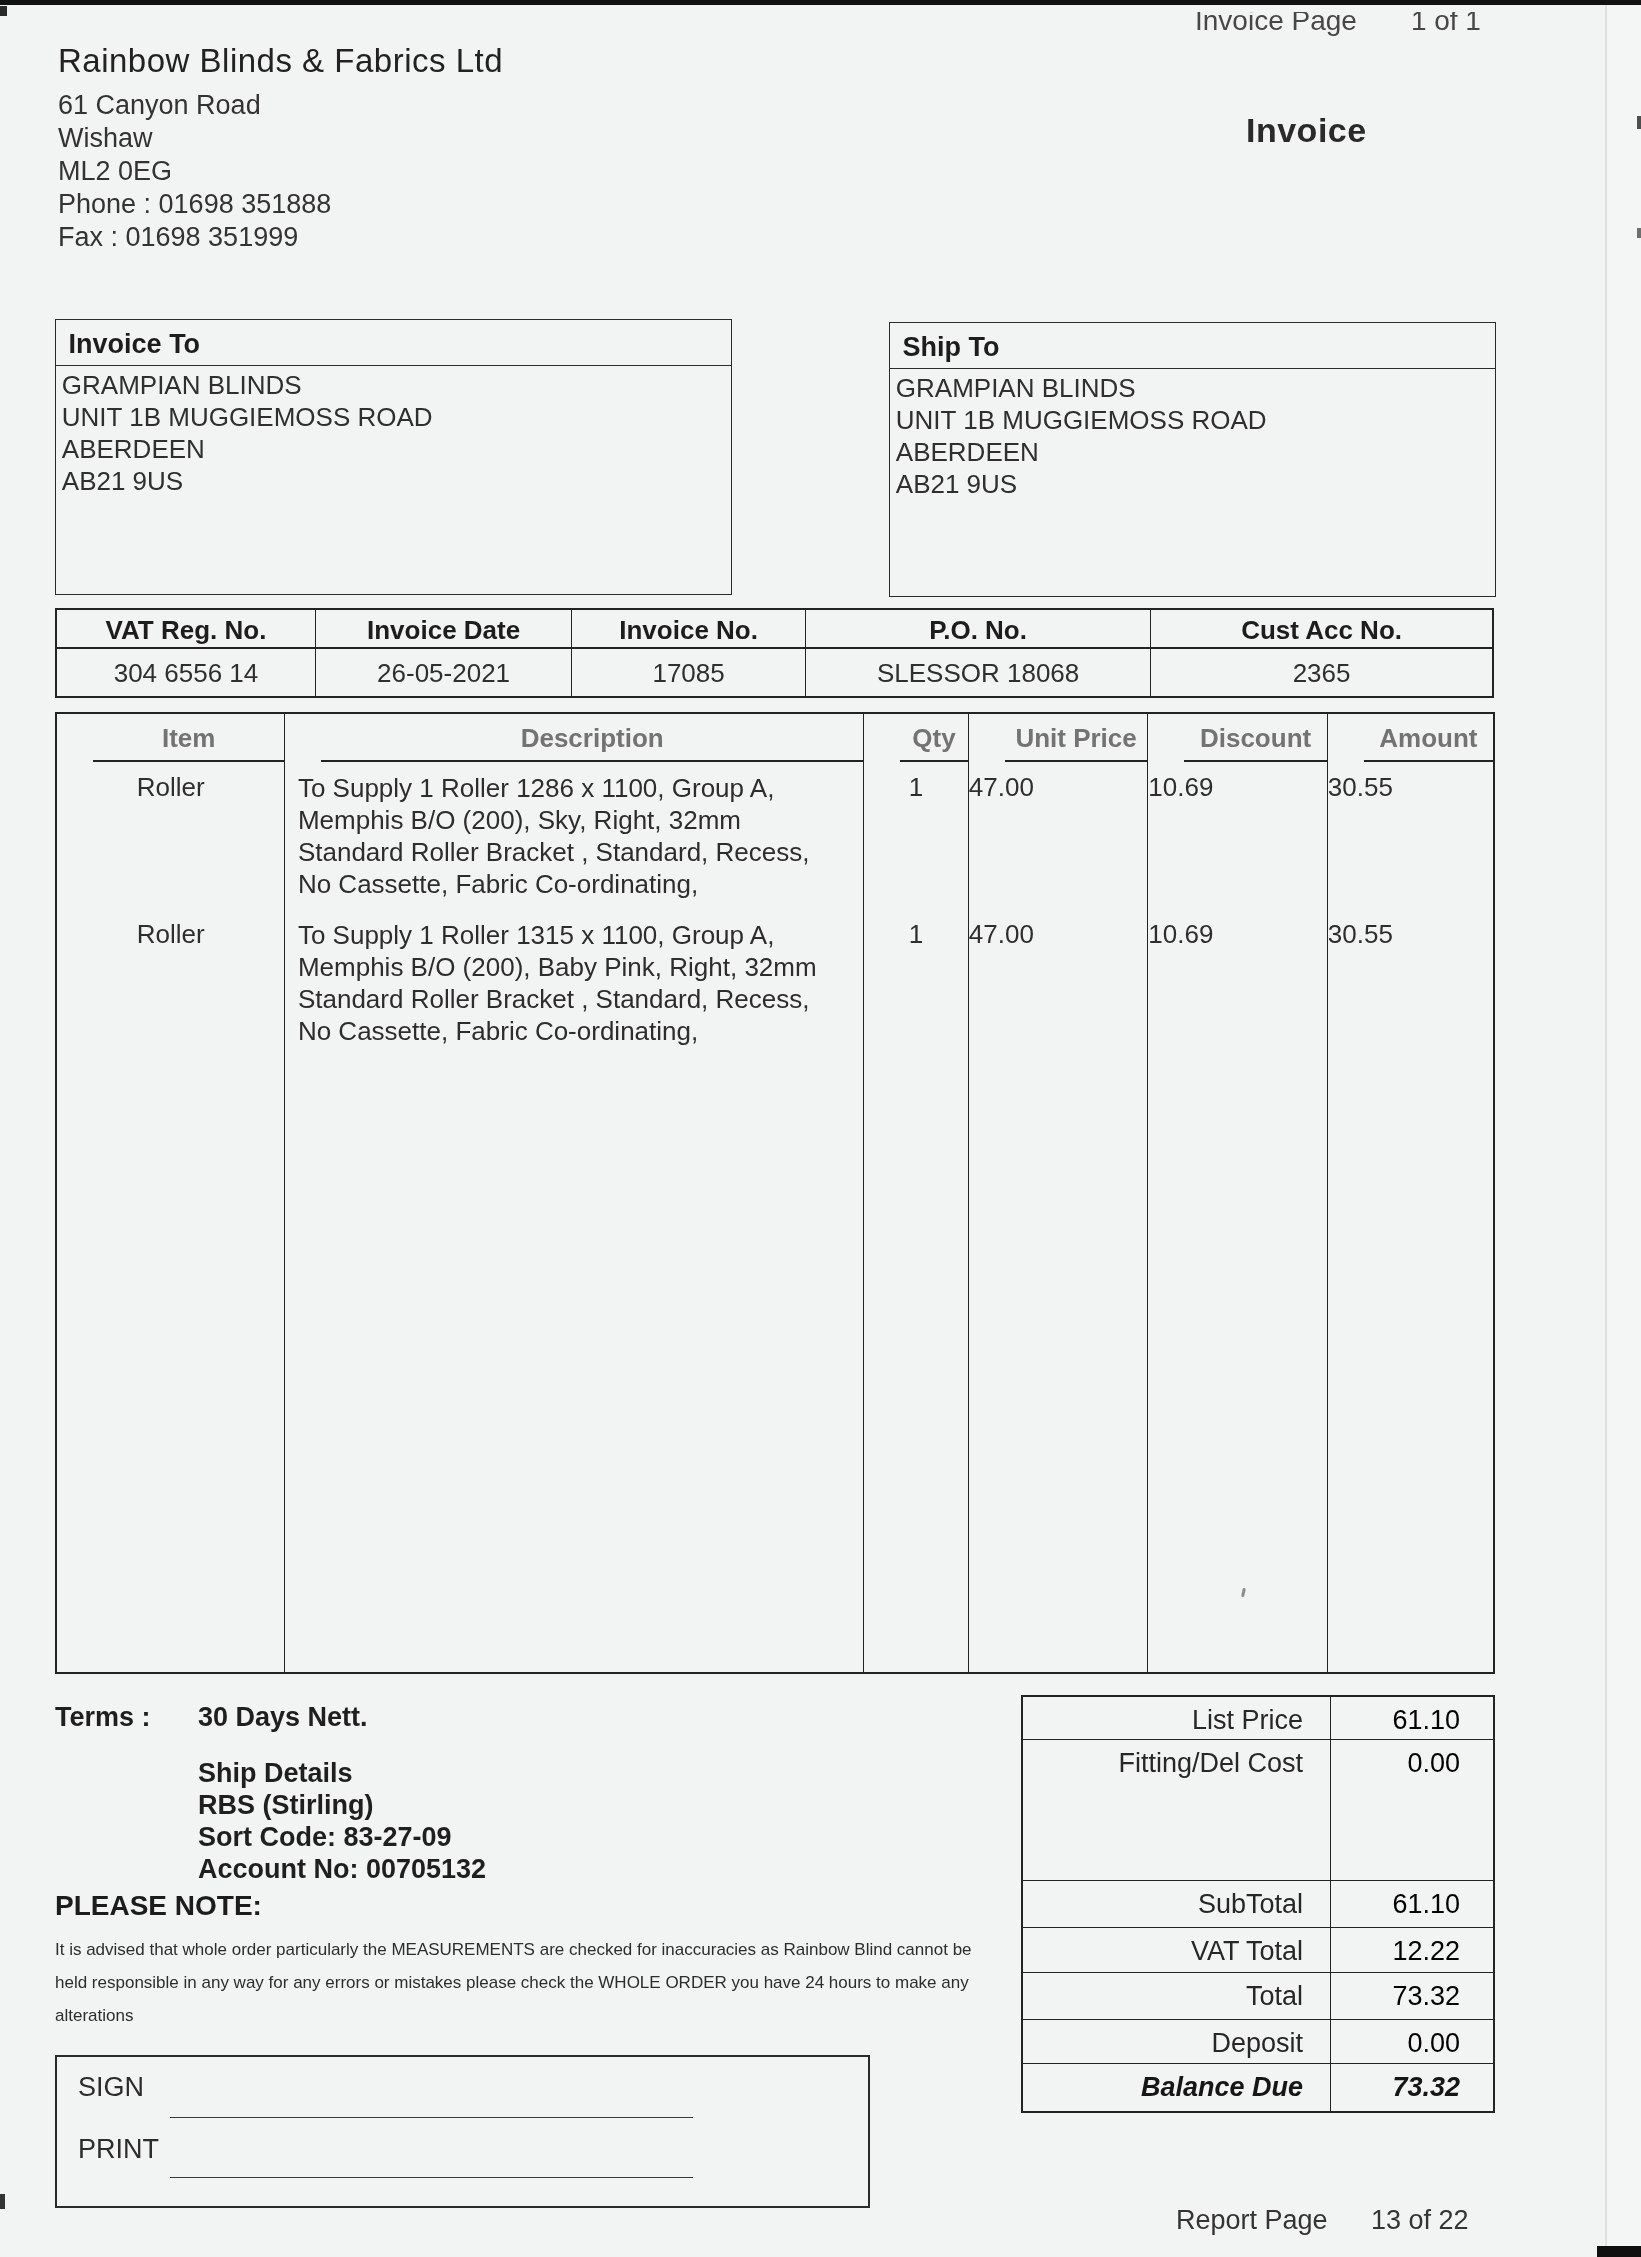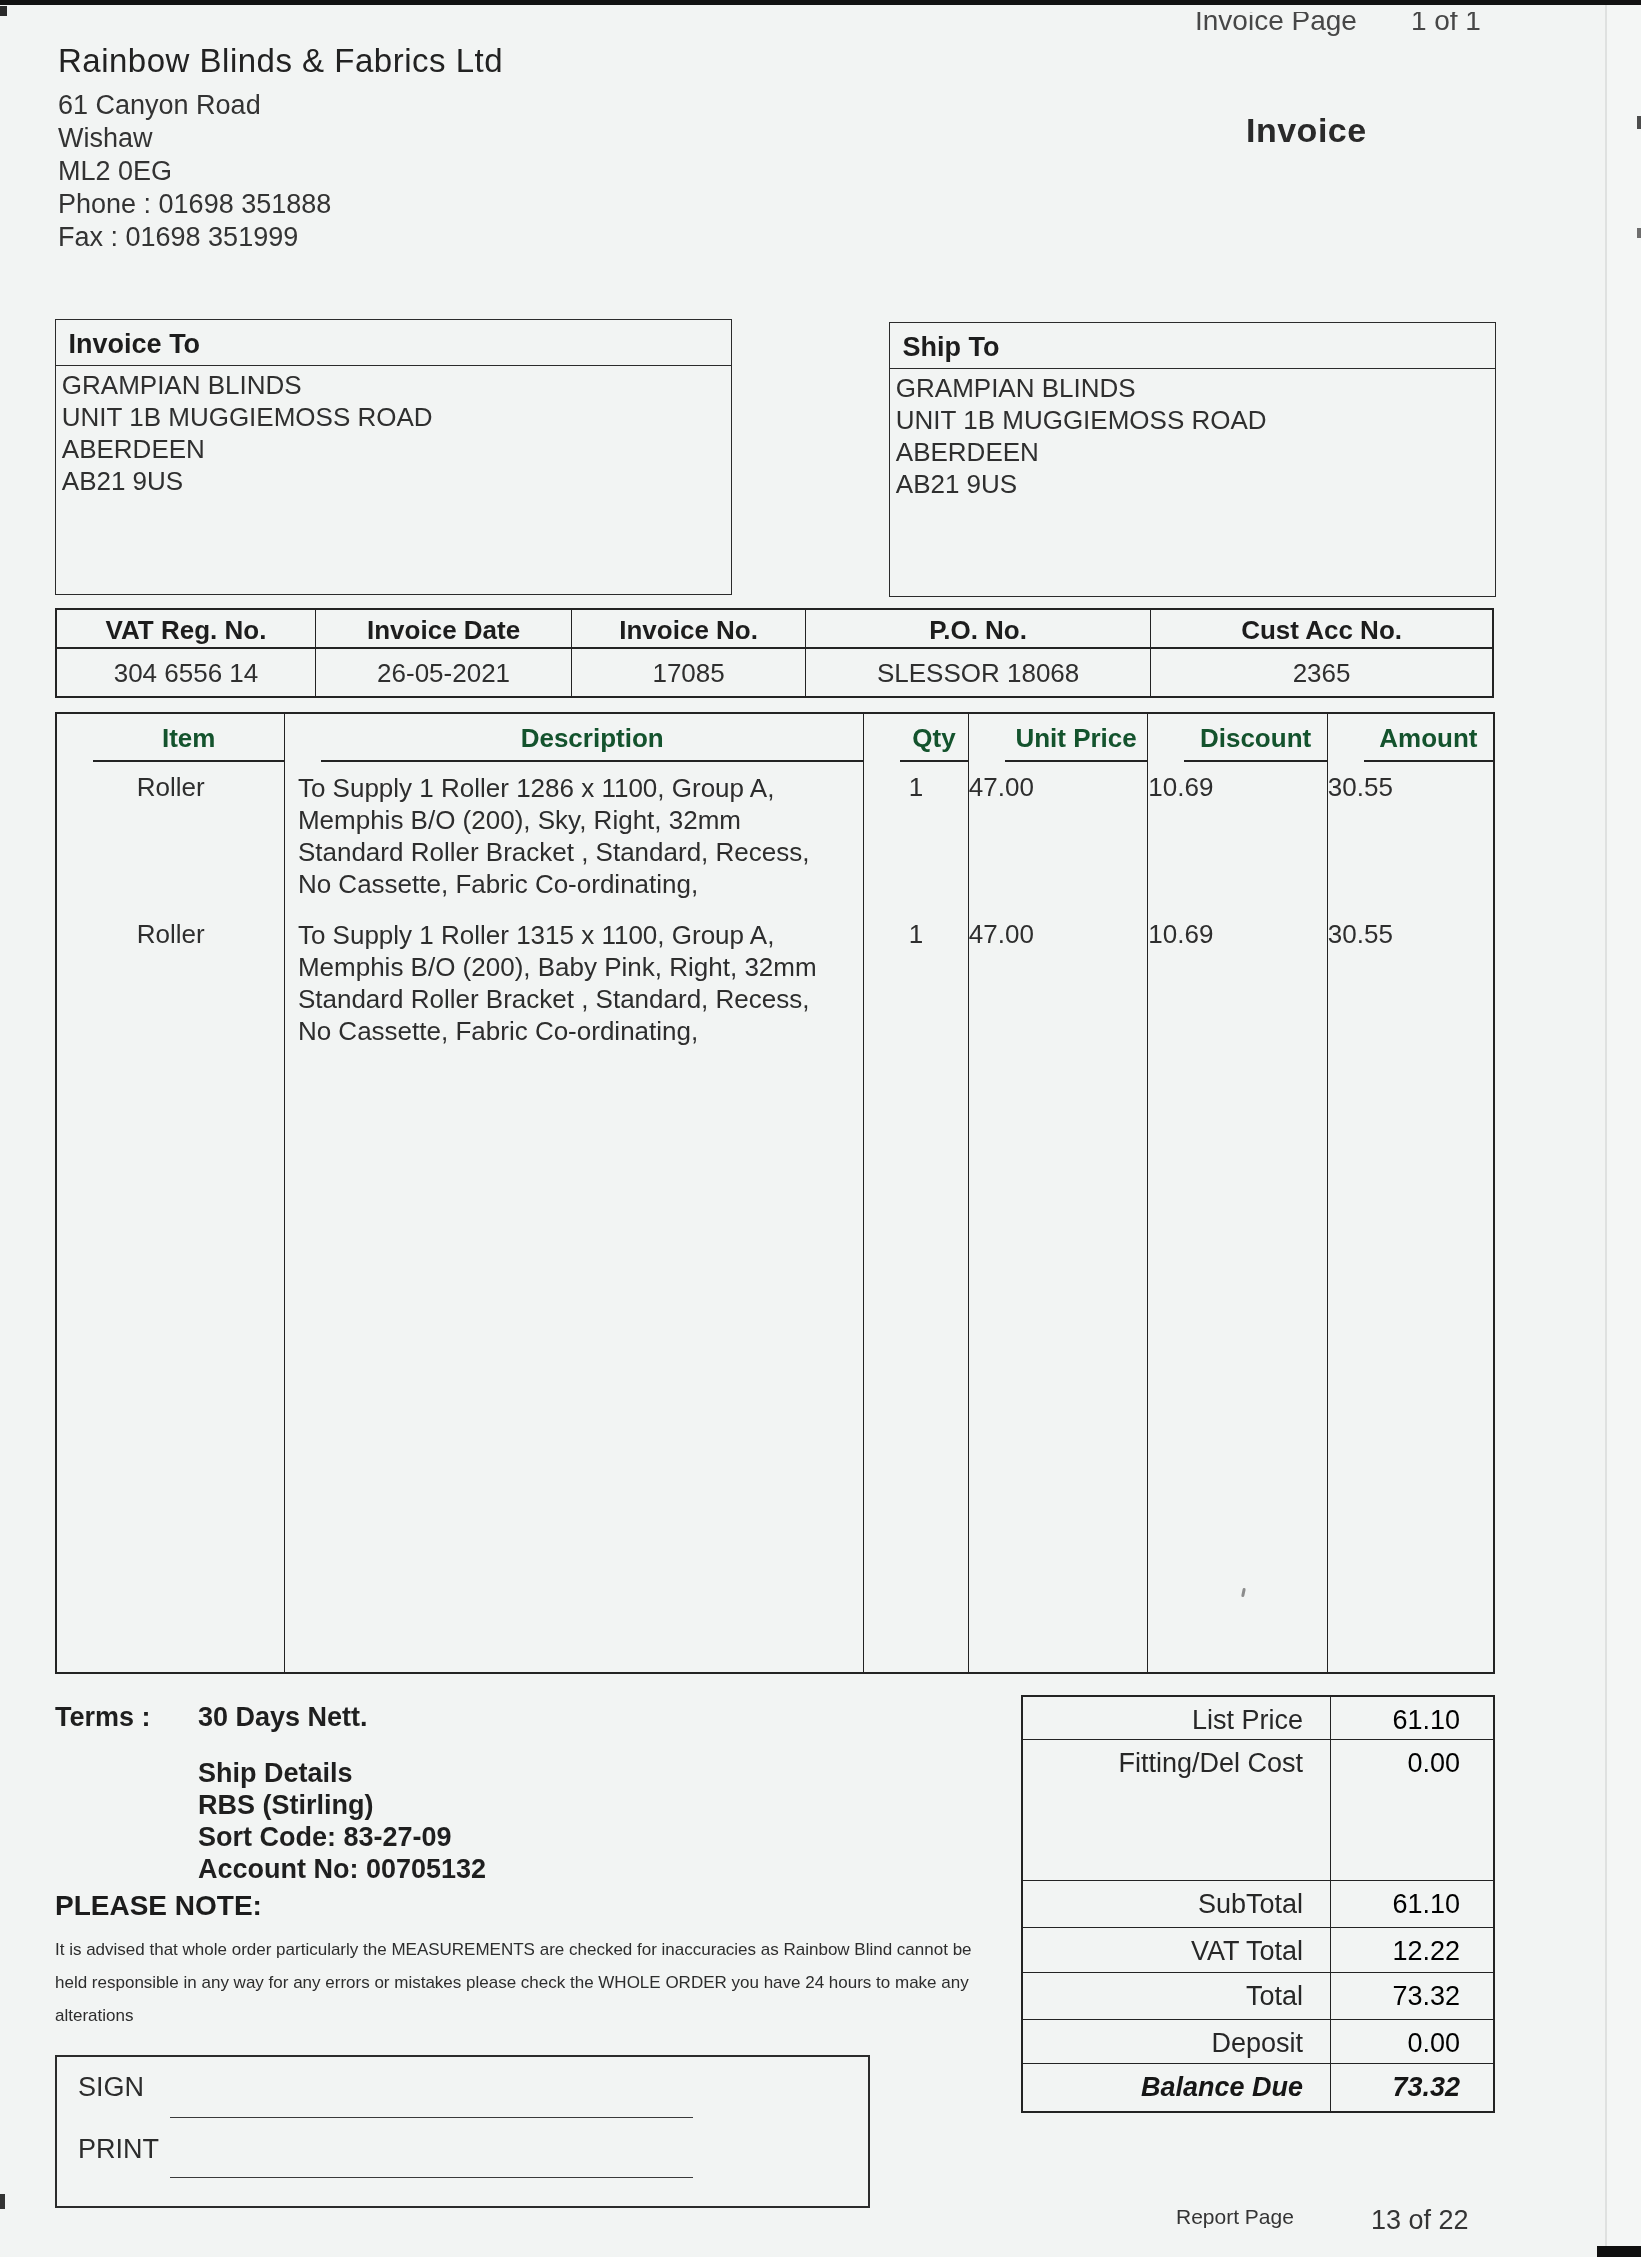--- a/index.html
+++ b/index.html
@@ -44,21 +44,21 @@
     display:grid;grid-template-columns:18.05% 17.85% 16.3% 24.05% 1fr;grid-template-rows:39px 1fr;box-sizing:border-box;}
   .meta-table .h{font-size:26px;font-weight:bold;color:#1d1d1d;text-align:center;padding-top:4.8px;border-bottom:2.9px solid #232323;}
   .meta-table .v{font-size:26px;color:#2f2f2f;text-align:center;padding-top:8.7px;}
   .meta-table .h:not(:nth-child(5)),.meta-table .v:not(:nth-child(10)){border-right:1.9px solid #232323;}
 
   
   .items-table{left:55px;top:712px;width:1440px;height:962px;border:2.9px solid #232323;box-sizing:border-box;
     display:grid;grid-template-columns:15.9% 40.3% 7.3% 12.5% 12.5% 1fr;grid-template-rows:48px minmax(147px,auto) 1fr;}
   .items-table .cell{border-right:1.9px solid #232323;box-sizing:border-box;}
   .items-table .cell.last{border-right:none;}
-  .items-table .h{font-size:26px;font-weight:bold;color:#14532d;text-align:center;padding-top:8.7px;border-bottom:2.9px solid #232323;margin-left:36px;}
+  .items-table .h{font-size:26px;font-weight:bold;color:#737373;text-align:center;padding-top:8.7px;border-bottom:2.9px solid #232323;margin-left:36px;}
   .items-table .c-item{text-align:center;font-size:26px;padding-top:9.7px;}
   .items-table .c-desc{font-size:26px;line-height:32px;padding:9.7px 13.5px 7.7px 12.6px;color:#2d2d2d;}
   .items-table .c-qty{text-align:center;font-size:26px;padding-top:9.7px;}
   .items-table .c-num{text-align:left;font-size:26px;padding:9.7px 24px 0 0;}
 
   
   .terms-label{left:55px;top:1702px;font-size:27px;font-weight:bold;color:#1f1f1f;}
   .terms-value{left:198px;top:1702px;font-size:27px;font-weight:bold;color:#1f1f1f;}
   .bank{left:198px;top:1757px;font-size:27px;font-weight:bold;color:#1f1f1f;line-height:32px;}
   .note-title{left:55px;top:1890px;font-size:28px;font-weight:bold;color:#1c1c1c;}
@@ -71,21 +71,21 @@
   .totals .val{font-size:27px;color:#000000;text-align:right;padding:7.7px 33px 0 0;box-sizing:border-box;}
   .totals .rb{border-bottom:1.9px solid #232323;}
   .totals .bold-row{font-weight:bold;color:#161616;font-style:italic;}
 
   
   .sign-box{left:55px;top:2055px;width:815px;height:153px;border:2.9px solid #2b2b2b;box-sizing:border-box;}
   .sign-box .lbl{position:absolute;font-size:27px;color:#2c2c2c;}
   .sig-line{position:absolute;width:523px;border-top:1.9px solid #3a3a3a;height:0;}
 
   
-  .report-label{left:1176px;top:2205px;font-size:21px;color:#343434;}
+  .report-label{left:1176px;top:2205px;font-size:27px;color:#343434;}
   .report-pages{left:1371px;top:2205px;font-size:27px;color:#343434;}
 </style>
 </head>
 <body>
 
 <div>
 
   <div class="abs strip-top"></div>
   <div class="abs nub-left-top"></div>
   <div class="abs edge-light"></div>

